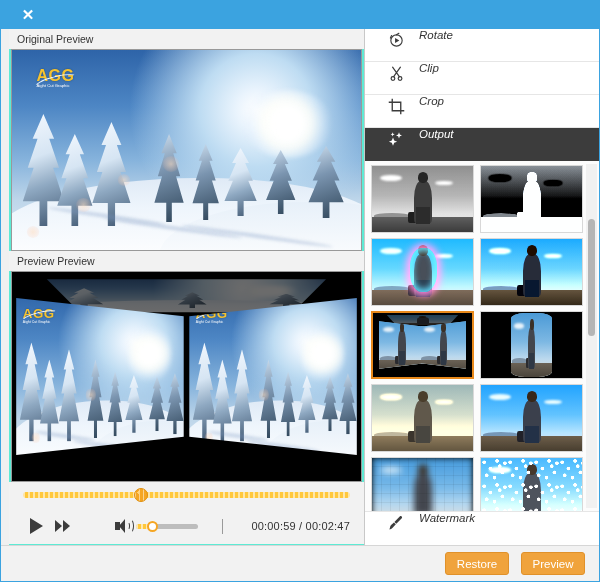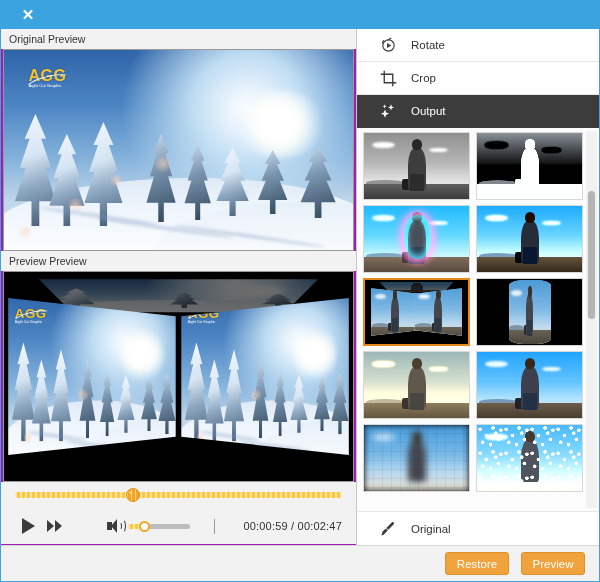--- a/index.html
+++ b/index.html
@@ -37,22 +37,23 @@
     cursor: pointer;
   }
   
   .body {
     flex: 1; display: flex; min-height: 0;
     background: #f0f0f0;
   }
   .left-pane {
     width: 356px; min-width: 356px;
     display: flex; flex-direction: column;
-    background: #a21caf;
+    background: #5eead4;
     border-right: 1px solid #c8c8c8;
+    margin-left: 8px;
   }
   .right-pane {
     flex: 1; display: flex; flex-direction: column;
     background: #ffffff; min-width: 0;
   }
   
   .preview-label {
     height: 20px; min-height: 20px;
     font-size: 10.5px; color: #333;
     display: flex; align-items: center;
@@ -231,25 +232,25 @@
   .vdiv {
     width: 1px; height: 15px; background: #9a9a9a; margin-left: 18px;
   }
   .time-text {
     margin-left: auto; font-size: 11px; color: #333;
     letter-spacing: .2px;
   }
   
   .menu-item {
     height: 25px; min-height: 33px;
-    display: flex; align-items: center;
+    display: flex; align-items: flex-start;
     padding-left: 18px;
     border-bottom: 1px solid #e6e6e6;
     background: #ffffff; color: #333;
-    font-size: 11.5px; cursor: pointer;
+    font-size: 11.5px; cursor: pointer; font-style: italic;
   }
   .menu-item.active { background: #3c3c3c; color: #ffffff; border-bottom-color: #3c3c3c; }
   .menu-item .mi-icon {
     width: 26px; height: 22px; margin-right: 10px;
     display: flex; align-items: center; justify-content: center;
   }
   
   .thumbs-wrap {
     flex: 1; position: relative; min-height: 0;
     background: #fcfcfc; overflow: hidden;
@@ -523,20 +524,30 @@
         <span class="mi-icon">
           <svg width="17" height="17" viewBox="0 0 24 24" fill="none" stroke="#3c3c3c" stroke-width="1.6">
             <circle cx="12" cy="12" r="8"></circle>
             <path d="M12 4 L15.4 1.8 M5 5 L3.4 8.6" stroke-linecap="round"></path>
             <polygon points="10,8.5 16,12 10,15.5" fill="#3c3c3c" stroke="none"></polygon>
           </svg>
         </span>
         <span>Rotate</span>
       </div>
 
+      <div class="menu-item">
+        <span class="mi-icon">
+          <svg width="17" height="17" viewBox="0 0 24 24" fill="none" stroke="#3c3c3c" stroke-width="1.7">
+            <circle cx="7" cy="19" r="2.6"></circle>
+              <circle cx="17" cy="19" r="2.6"></circle>
+            <path d="M6.5 3 L16 16.5 M17.5 3 L8 16.5" stroke-linecap="round"></path>
+          </svg>
+        </span>
+        <span>Clip</span>
+      </div>
 
       <div class="menu-item">
         <span class="mi-icon">
           <svg width="17" height="17" viewBox="0 0 24 24" fill="none" stroke="#3c3c3c" stroke-width="1.9">
             <path d="M6 2 V18 H22" stroke-linecap="square"></path>
             <path d="M2 6 H18 V22" stroke-linecap="square"></path>
           </svg>
         </span>
         <span>Crop</span>
       </div>
@@ -723,21 +734,21 @@
       </div>
 
 
       <div class="menu-item" style="border-bottom:none;">
         <span class="mi-icon">
           <svg width="18" height="18" viewBox="0 0 24 24" fill="#3c3c3c">
             <path d="M19.5 3.2c.8.8.8 1.6.2 2.3l-7.3 7.6-2.6-2.6 7.5-7.4c.7-.6 1.5-.6 2.2.1z"></path>
             <path d="M9.2 11.2l2.6 2.6-4.6 5c-1 1-2.4 1.6-4 1.8.6-1.4 1-2.6 1.1-3.8.1-1.4 2.4-3.5 4.9-5.6z"></path>
           </svg>
         </span>
-        <span>Original</span>
+        <span>Watermark</span>
       </div>
 
     </div>
   </div>
 
   <div class="footer">
     <div class="fbtn">Restore</div>
     <div class="fbtn">Preview</div>
   </div>
 

